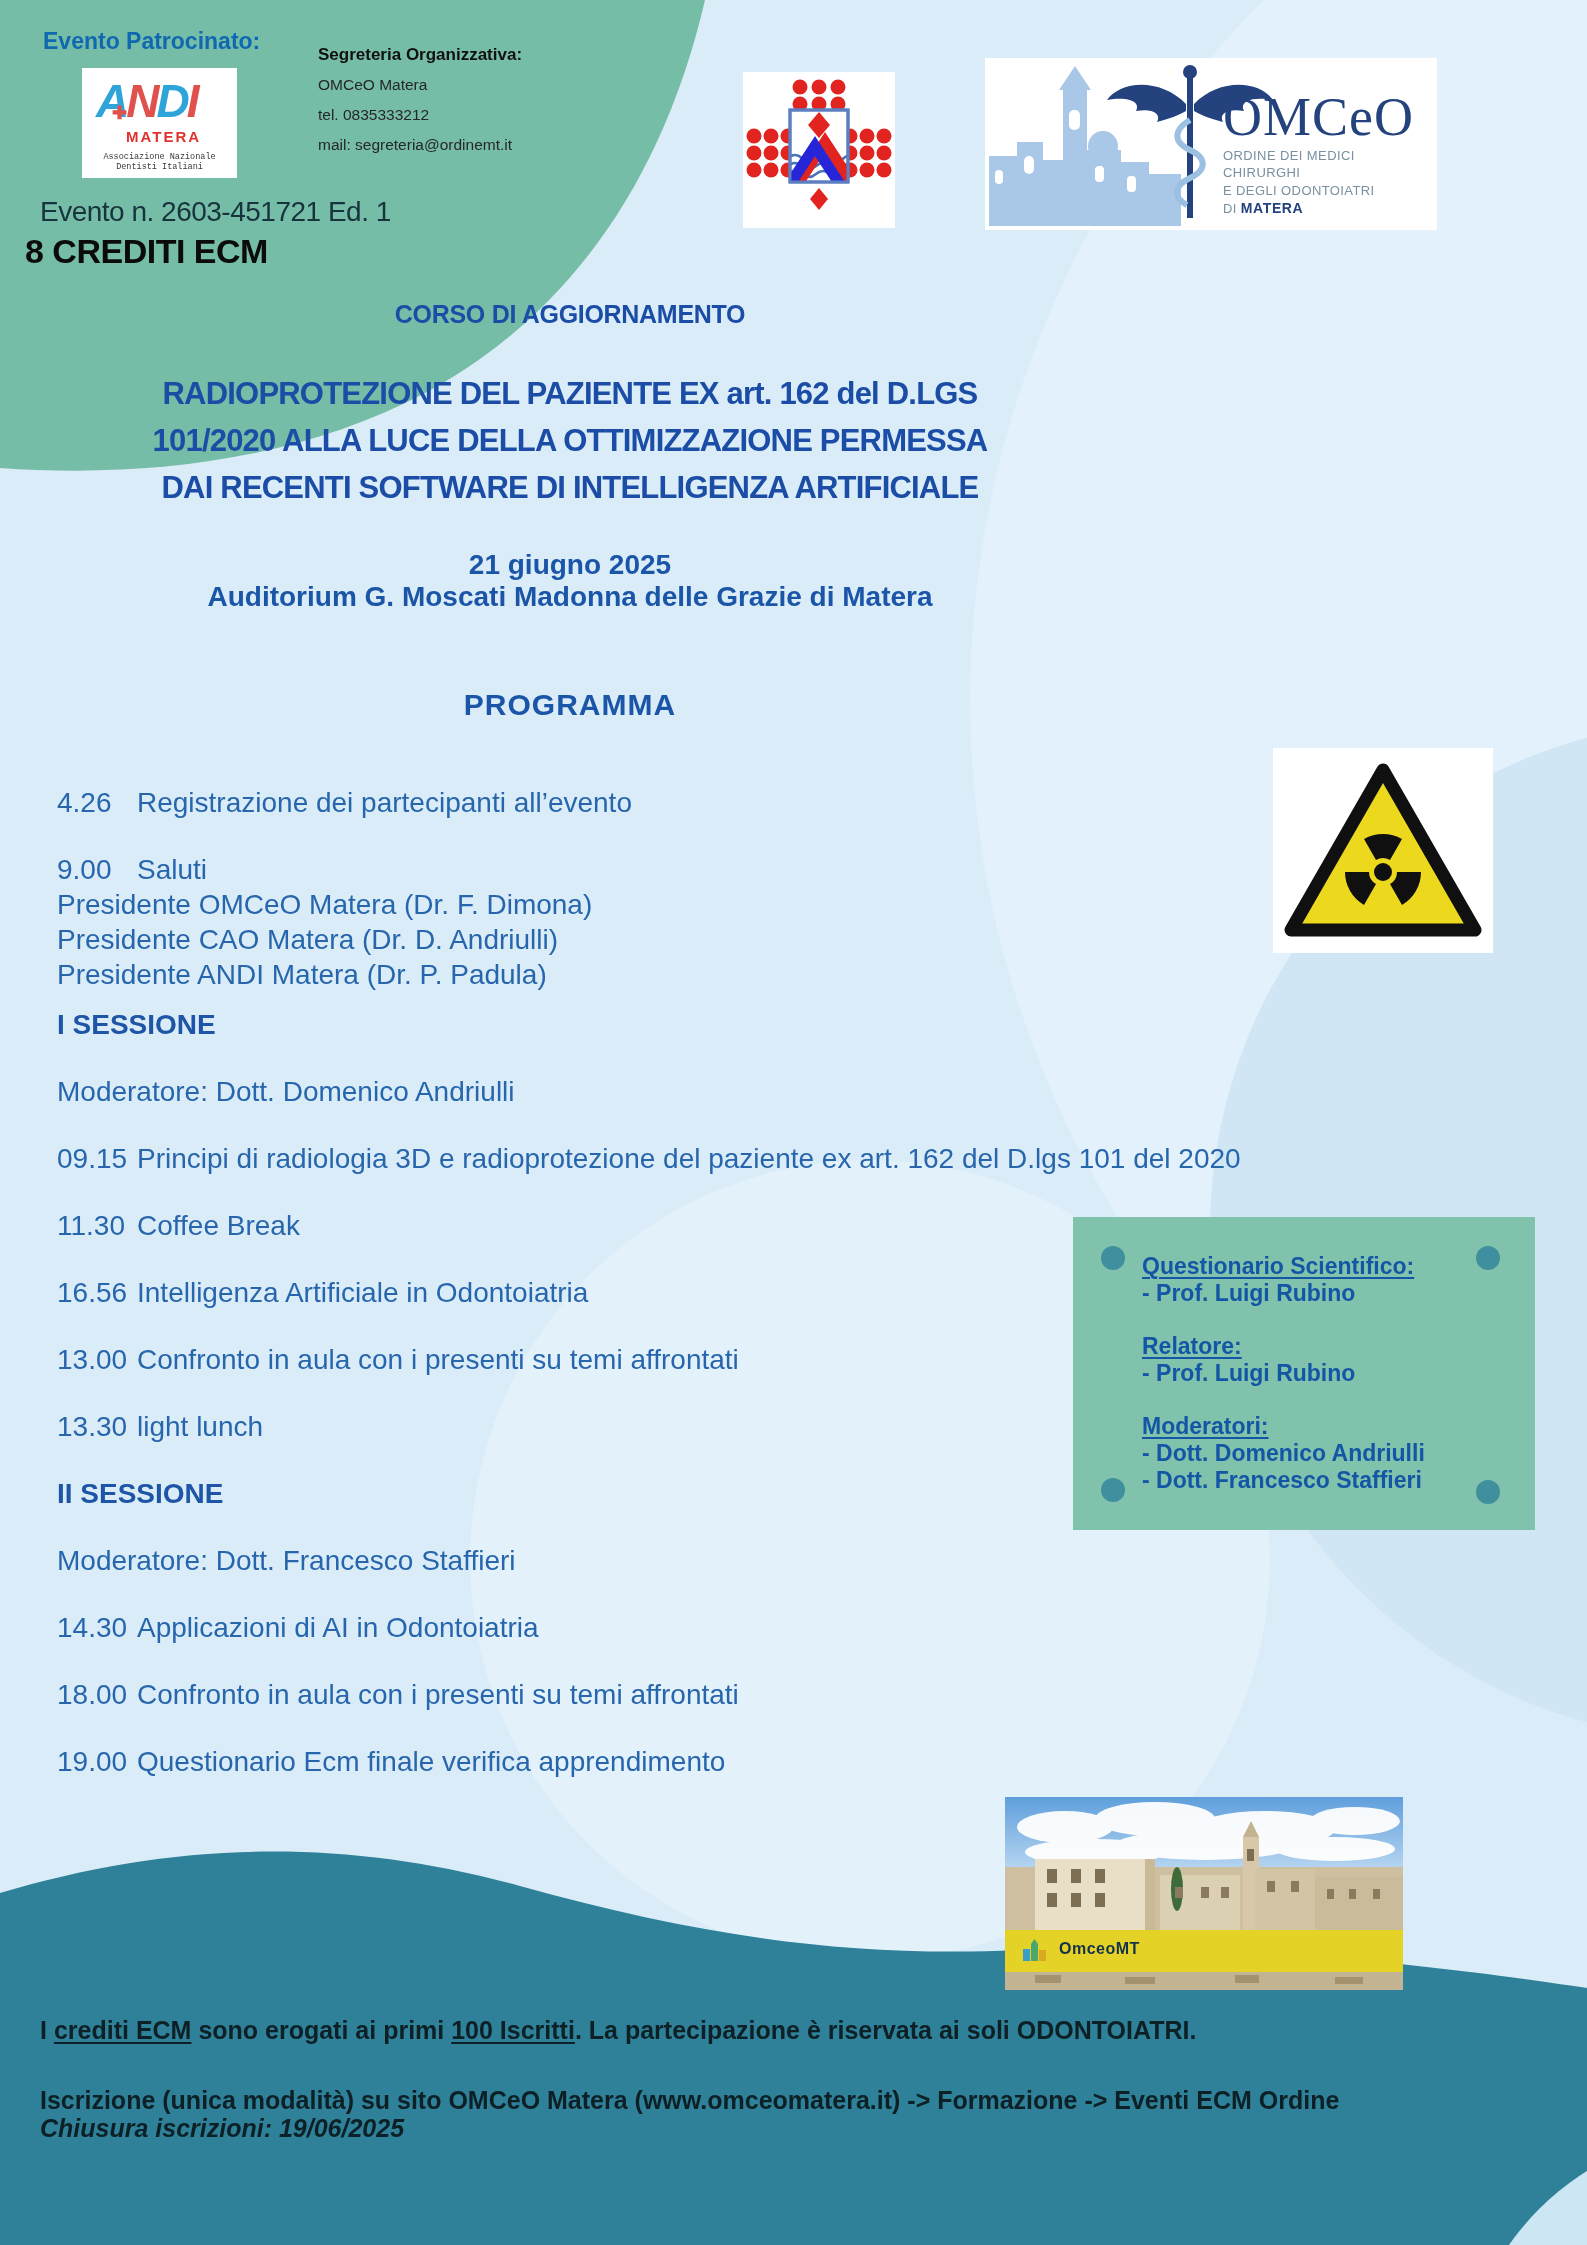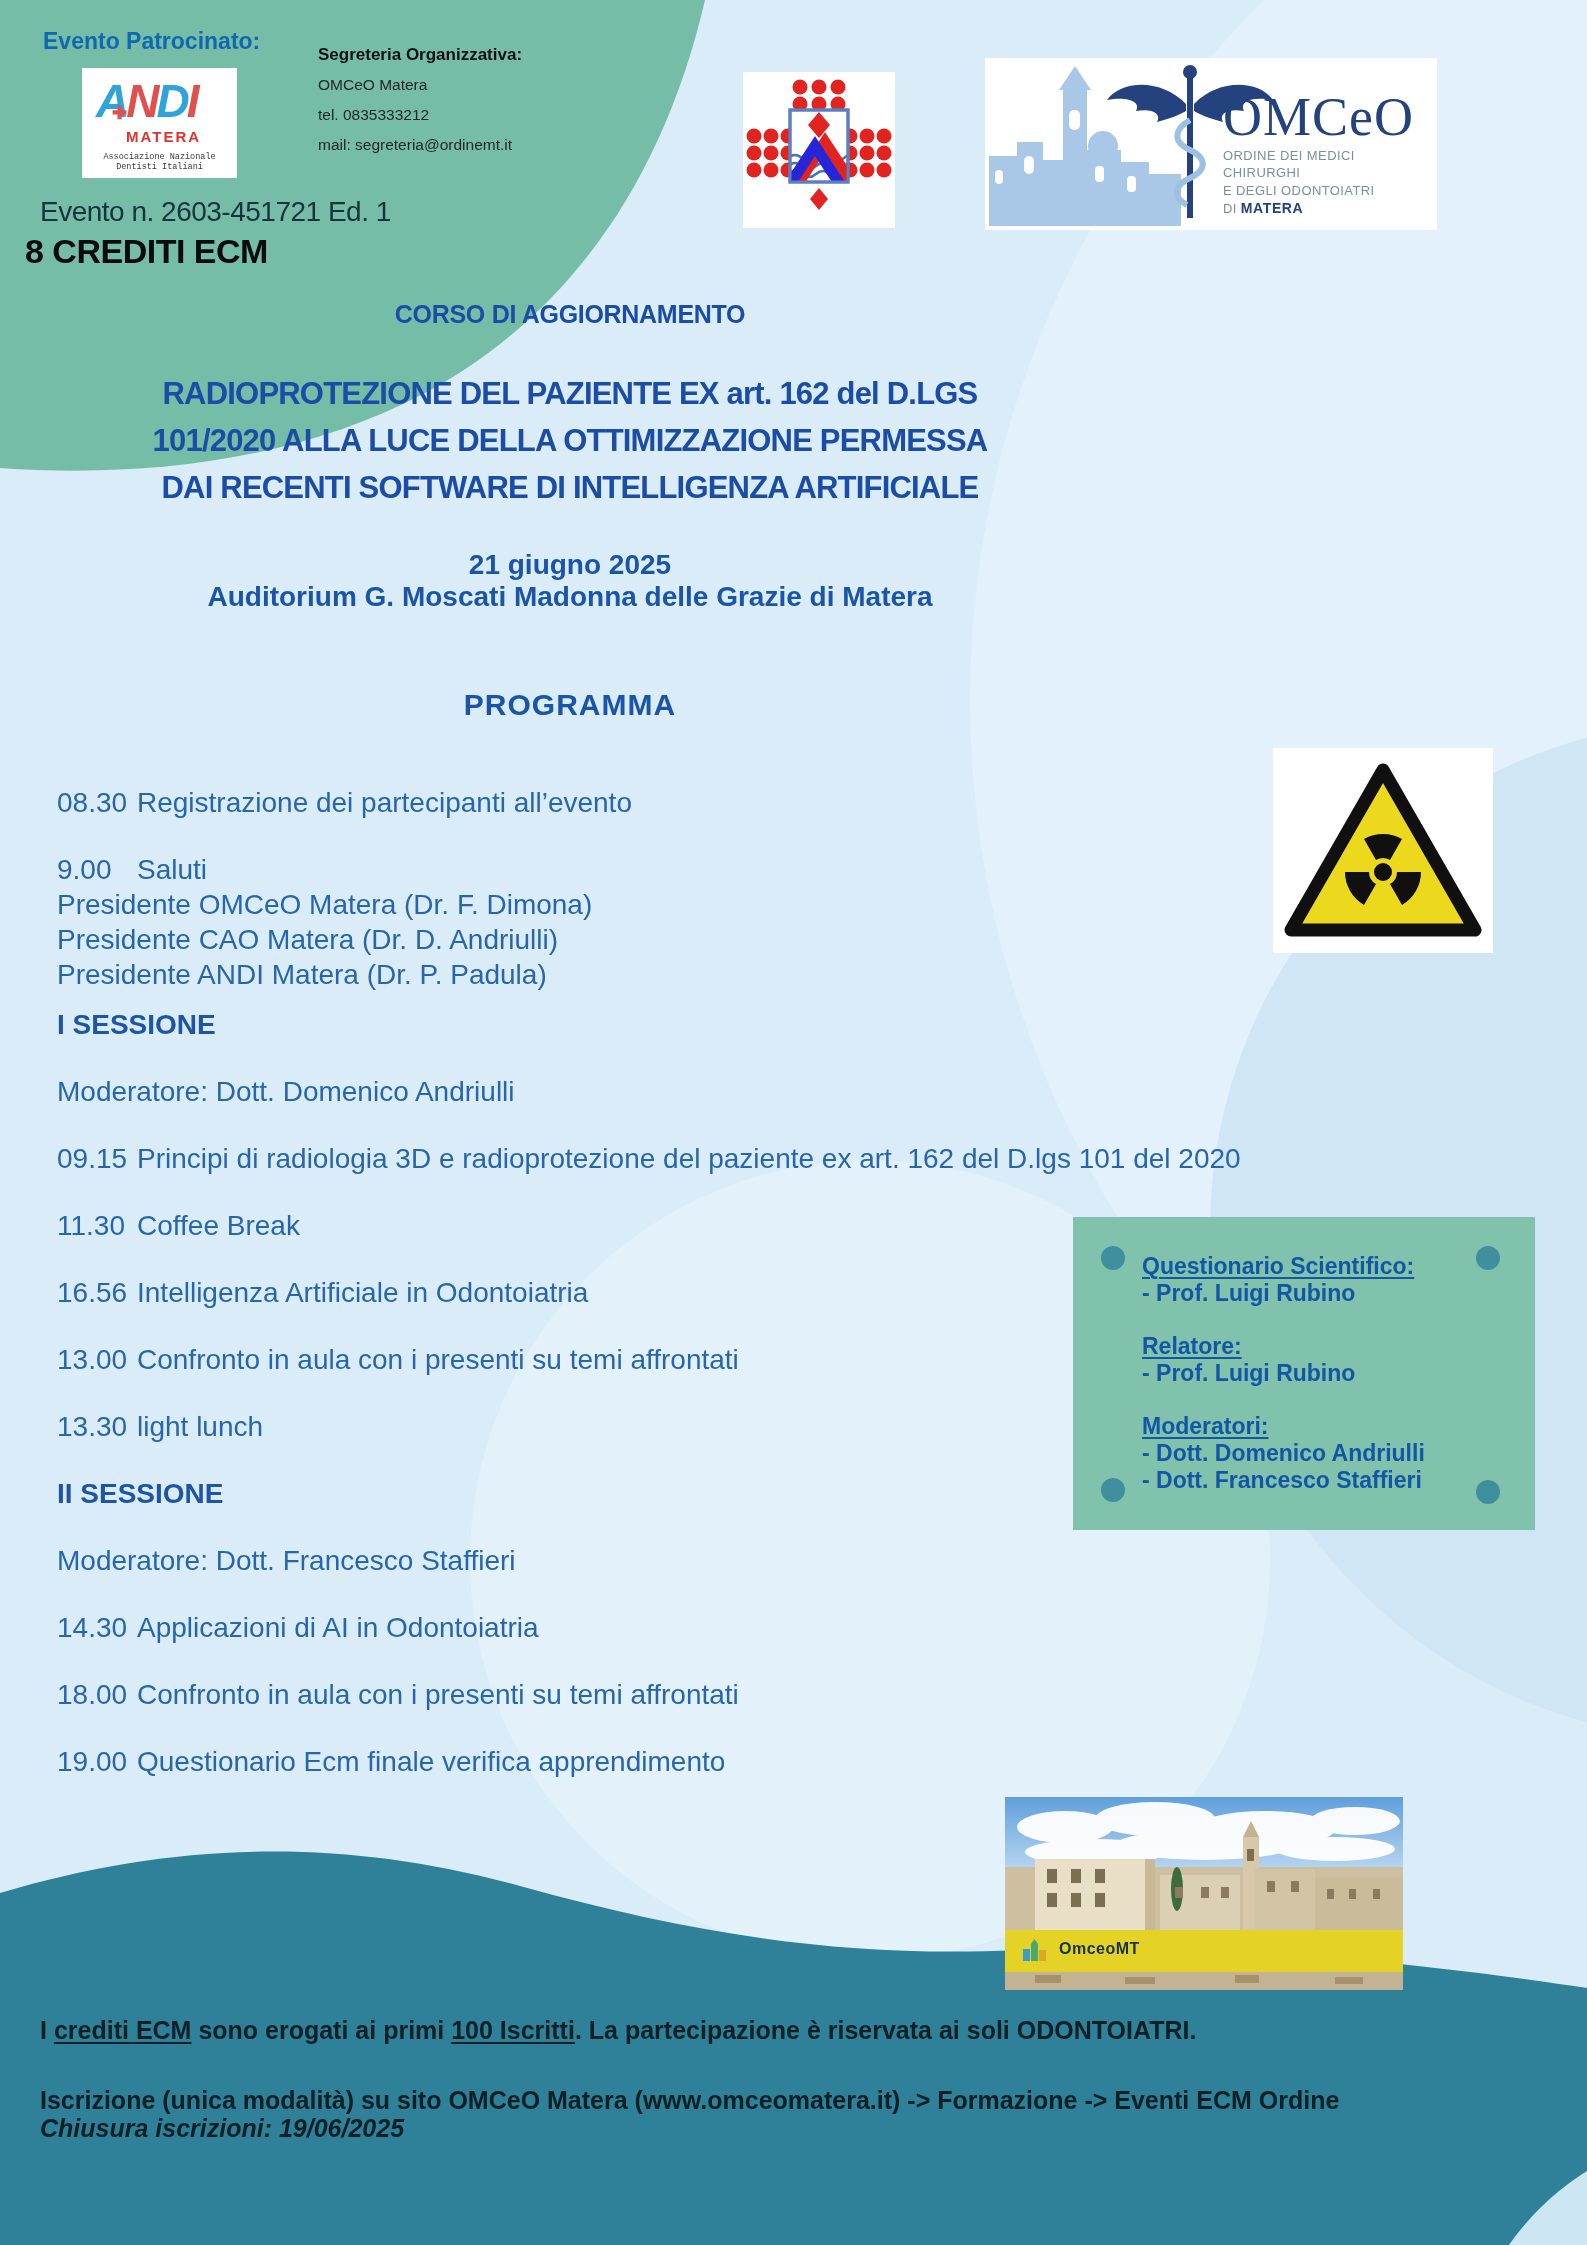--- a/index.html
+++ b/index.html
@@ -188,21 +188,21 @@
   <div class="abs ctr course-title">
     <div>RADIOPROTEZIONE DEL PAZIENTE  EX art. 162 del D.LGS</div>
     <div>101/2020 ALLA LUCE DELLA OTTIMIZZAZIONE PERMESSA</div>
     <div>DAI RECENTI SOFTWARE DI INTELLIGENZA ARTIFICIALE</div>
   </div>
   <div class="abs ctr date-line">21 giugno 2025</div>
   <div class="abs ctr venue-line">Auditorium G. Moscati Madonna delle Grazie di Matera</div>
   <div class="abs ctr prog-heading">PROGRAMMA</div>
 
   <div class="abs program">
-      <div class="prog-row entry"><span class="ptime">08.30</span><span class="ptext">Registrazione dei partecipanti all’evento</span></div>
+      <div class="prog-row entry"><span class="ptime">4.26</span><span class="ptext">Registrazione dei partecipanti all’evento</span></div>
       <div class="prog-row entry-tight"><span class="ptime">9.00</span><span class="ptext">Saluti</span></div>
       <div class="prog-row plain"><span class="ptext">Presidente OMCeO Matera (Dr. F. Dimona)</span></div>
       <div class="prog-row plain"><span class="ptext">Presidente CAO Matera (Dr. D. Andriulli)</span></div>
       <div class="prog-row plain"><span class="ptext">Presidente ANDI Matera (Dr. P. Padula)</span></div>
       <div class="prog-row session"><span class="ptext">I SESSIONE</span></div>
       <div class="prog-row entry"><span class="ptext">Moderatore: Dott. Domenico Andriulli</span></div>
       <div class="prog-row entry"><span class="ptime">09.15</span><span class="ptext">Principi di radiologia 3D e radioprotezione del paziente ex art. 162 del D.lgs 101 del 2020</span></div>
       <div class="prog-row entry"><span class="ptime">11.30</span><span class="ptext">Coffee Break</span></div>
       <div class="prog-row entry"><span class="ptime">16.56</span><span class="ptext">Intelligenza Artificiale in Odontoiatria</span></div>
       <div class="prog-row entry"><span class="ptime">13.00</span><span class="ptext">Confronto in aula con i presenti su temi affrontati</span></div>

